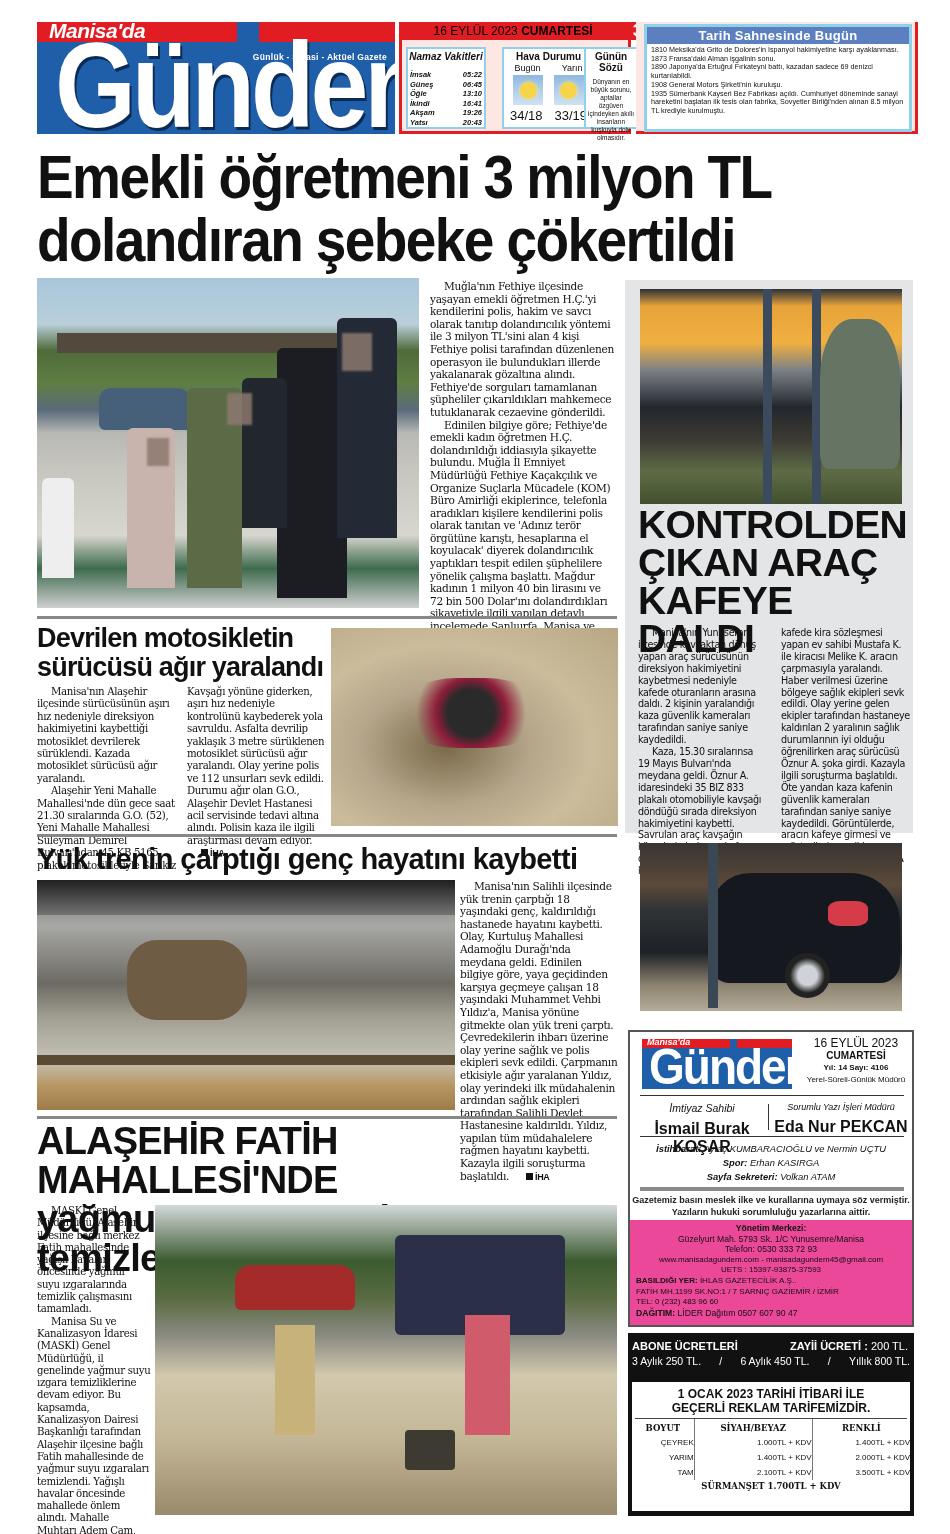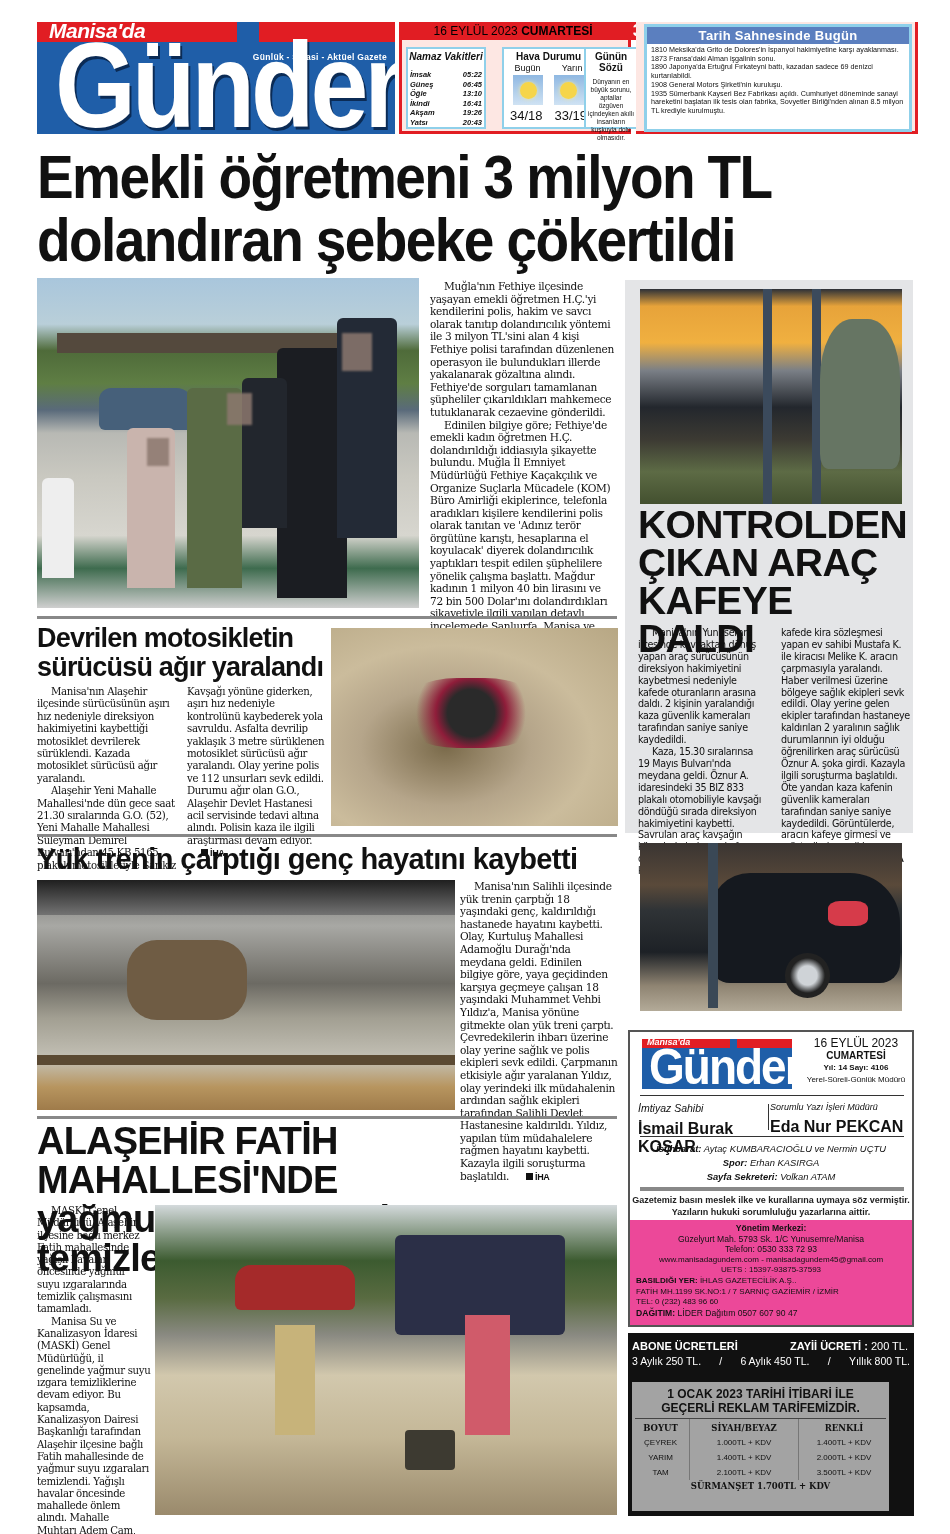--- a/index.html
+++ b/index.html
@@ -93,42 +93,42 @@
   .mini-logo .r1 { position:absolute; left:0; top:0; width: 88px; height: 9px; background:#e11d23; }
   .mini-logo .r2 { position:absolute; left:95px; top:0; width: 55px; height: 9px; background:#e11d23; }
   .mini-logo .s { position:absolute; left:5px; top:-2px; font: italic bold 9px "Liberation Sans", sans-serif; color:#fff; }
   .mini-logo .b { position:absolute; left:7px; top:2px; font: bold 46px/1 "Liberation Sans", sans-serif; color:#fff; letter-spacing:-2px; transform: scaleY(1.1); transform-origin: top left; }
   .imp-date { position:absolute; left: 170px; top: 4px; width: 112px; text-align: center; }
   .imp-date .d { font-size: 12px; }
   .imp-date .c { font-size: 10px; font-weight: bold; }
   .imp-date .y { font-size: 8px; font-weight: bold; margin-top: 2px; }
   .imp-date .t { font-size: 8px; margin-top: 3px; }
   .imp-sep { position:absolute; left: 10px; width: 264px; height: 1px; background: #333; }
-  .imp-owner { position:absolute; top: 70px; font-size: 10px; }
+  .imp-owner { position:absolute; top: 70px; font-size: 10px; text-align: center; }
   .imp-owner i { display:block; font-size: 10.5px; }
   .imp-owner b { display:block; font-size: 16px; margin-top: 6px; }
   .imp-vsep { position:absolute; left: 138px; top: 72px; width: 1px; height: 26px; background: #333; }
   .imp-staff { position:absolute; left: 0; top: 110px; width: 282px; text-align: center; font-size: 9.4px; line-height: 14px; font-style: italic; }
   .imp-staff b { font-weight: bold; }
   .imp-sep2 { position:absolute; left: 10px; top: 155px; width: 264px; height: 4px; background: #888; }
   .imp-note { position:absolute; left: 0; top: 162px; width: 282px; text-align: center; font-size: 9px; font-weight: bold; line-height: 12px; color:#222; }
   .imp-addr { position:absolute; left: 0; top: 188px; width: 282px; height: 105px; background: #ec4899; font-size: 8.6px; line-height: 10.6px; }
   .imp-addr .center { text-align: center; }
   .imp-addr .left { padding-left: 6px; }
 
   .prices { left: 628px; top: 1333px; width: 286px; height: 183px; background: #111; color: #fff; font-family: "Liberation Sans", sans-serif; }
   .prices .top1 { display:flex; justify-content: space-between; padding: 7px 6px 0 4px; font-size: 11px; }
   .prices .top1 b { font-weight: 900; }
   .prices .top2 { font-size: 10.5px; padding: 3px 4px 0 4px; display:flex; justify-content: space-between; }
-  .prices .panel { position:absolute; left: 4px; top: 49px; width: 257px; height: 129px; background: #a3a3a3; color: #111; }
+  .prices .panel { position:absolute; left: 4px; top: 49px; width: 278px; height: 129px; background: #ffffff; color: #111; }
   .prices .panel h5 { font-size: 12px; font-weight: bold; text-align: center; line-height: 14px; margin-top: 5px; }
   .prices .panel .hr { height: 1px; background: #444; margin: 3px 3px 0 3px; }
   .prices table { width: 100%; border-collapse: collapse; font-size: 8px; }
   .prices th { font: bold 8.5px "DejaVu Serif", serif; padding: 4px 0 2px 0; }
-  .prices td { text-align: center; line-height: 15px; }
+  .prices td { text-align: right; line-height: 15px; }
   .prices td.bl, .prices th.bl { border-left: 1px solid #777; }
   .prices .sur { text-align: center; font: bold 8.5px "DejaVu Serif", serif; margin-top: 1px; }
 </style>
 </head>
 <body>
 
 <div class="abs logo">
   <div class="red-top"></div>
   <div class="red-top2"></div>
   <div class="logo-small">Manisa'da</div>

